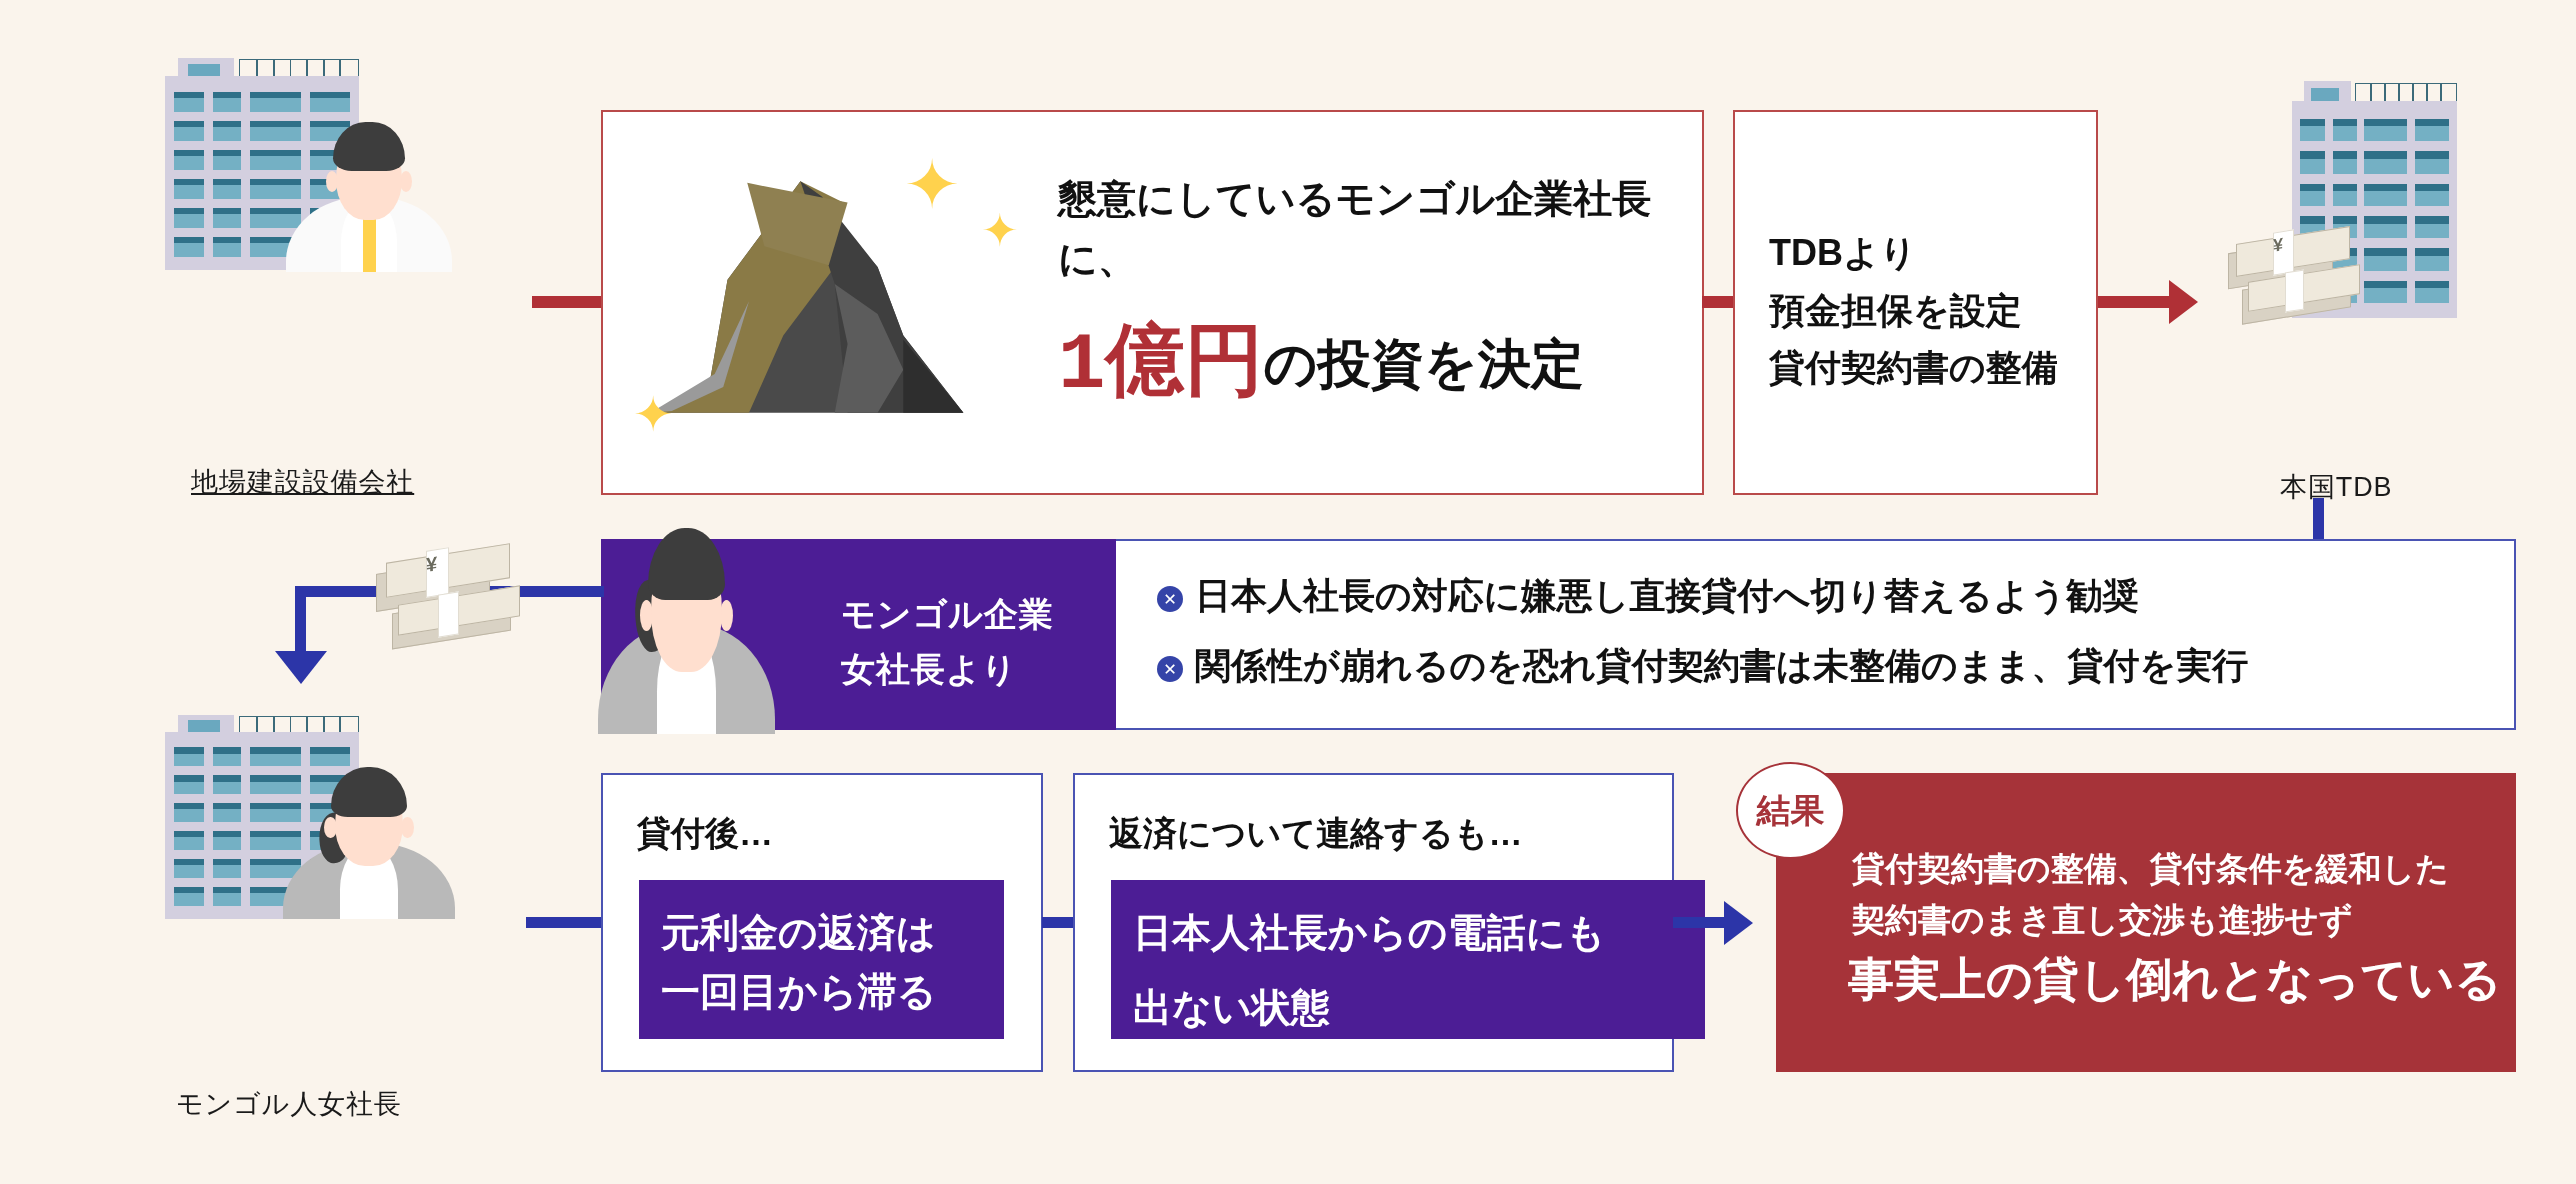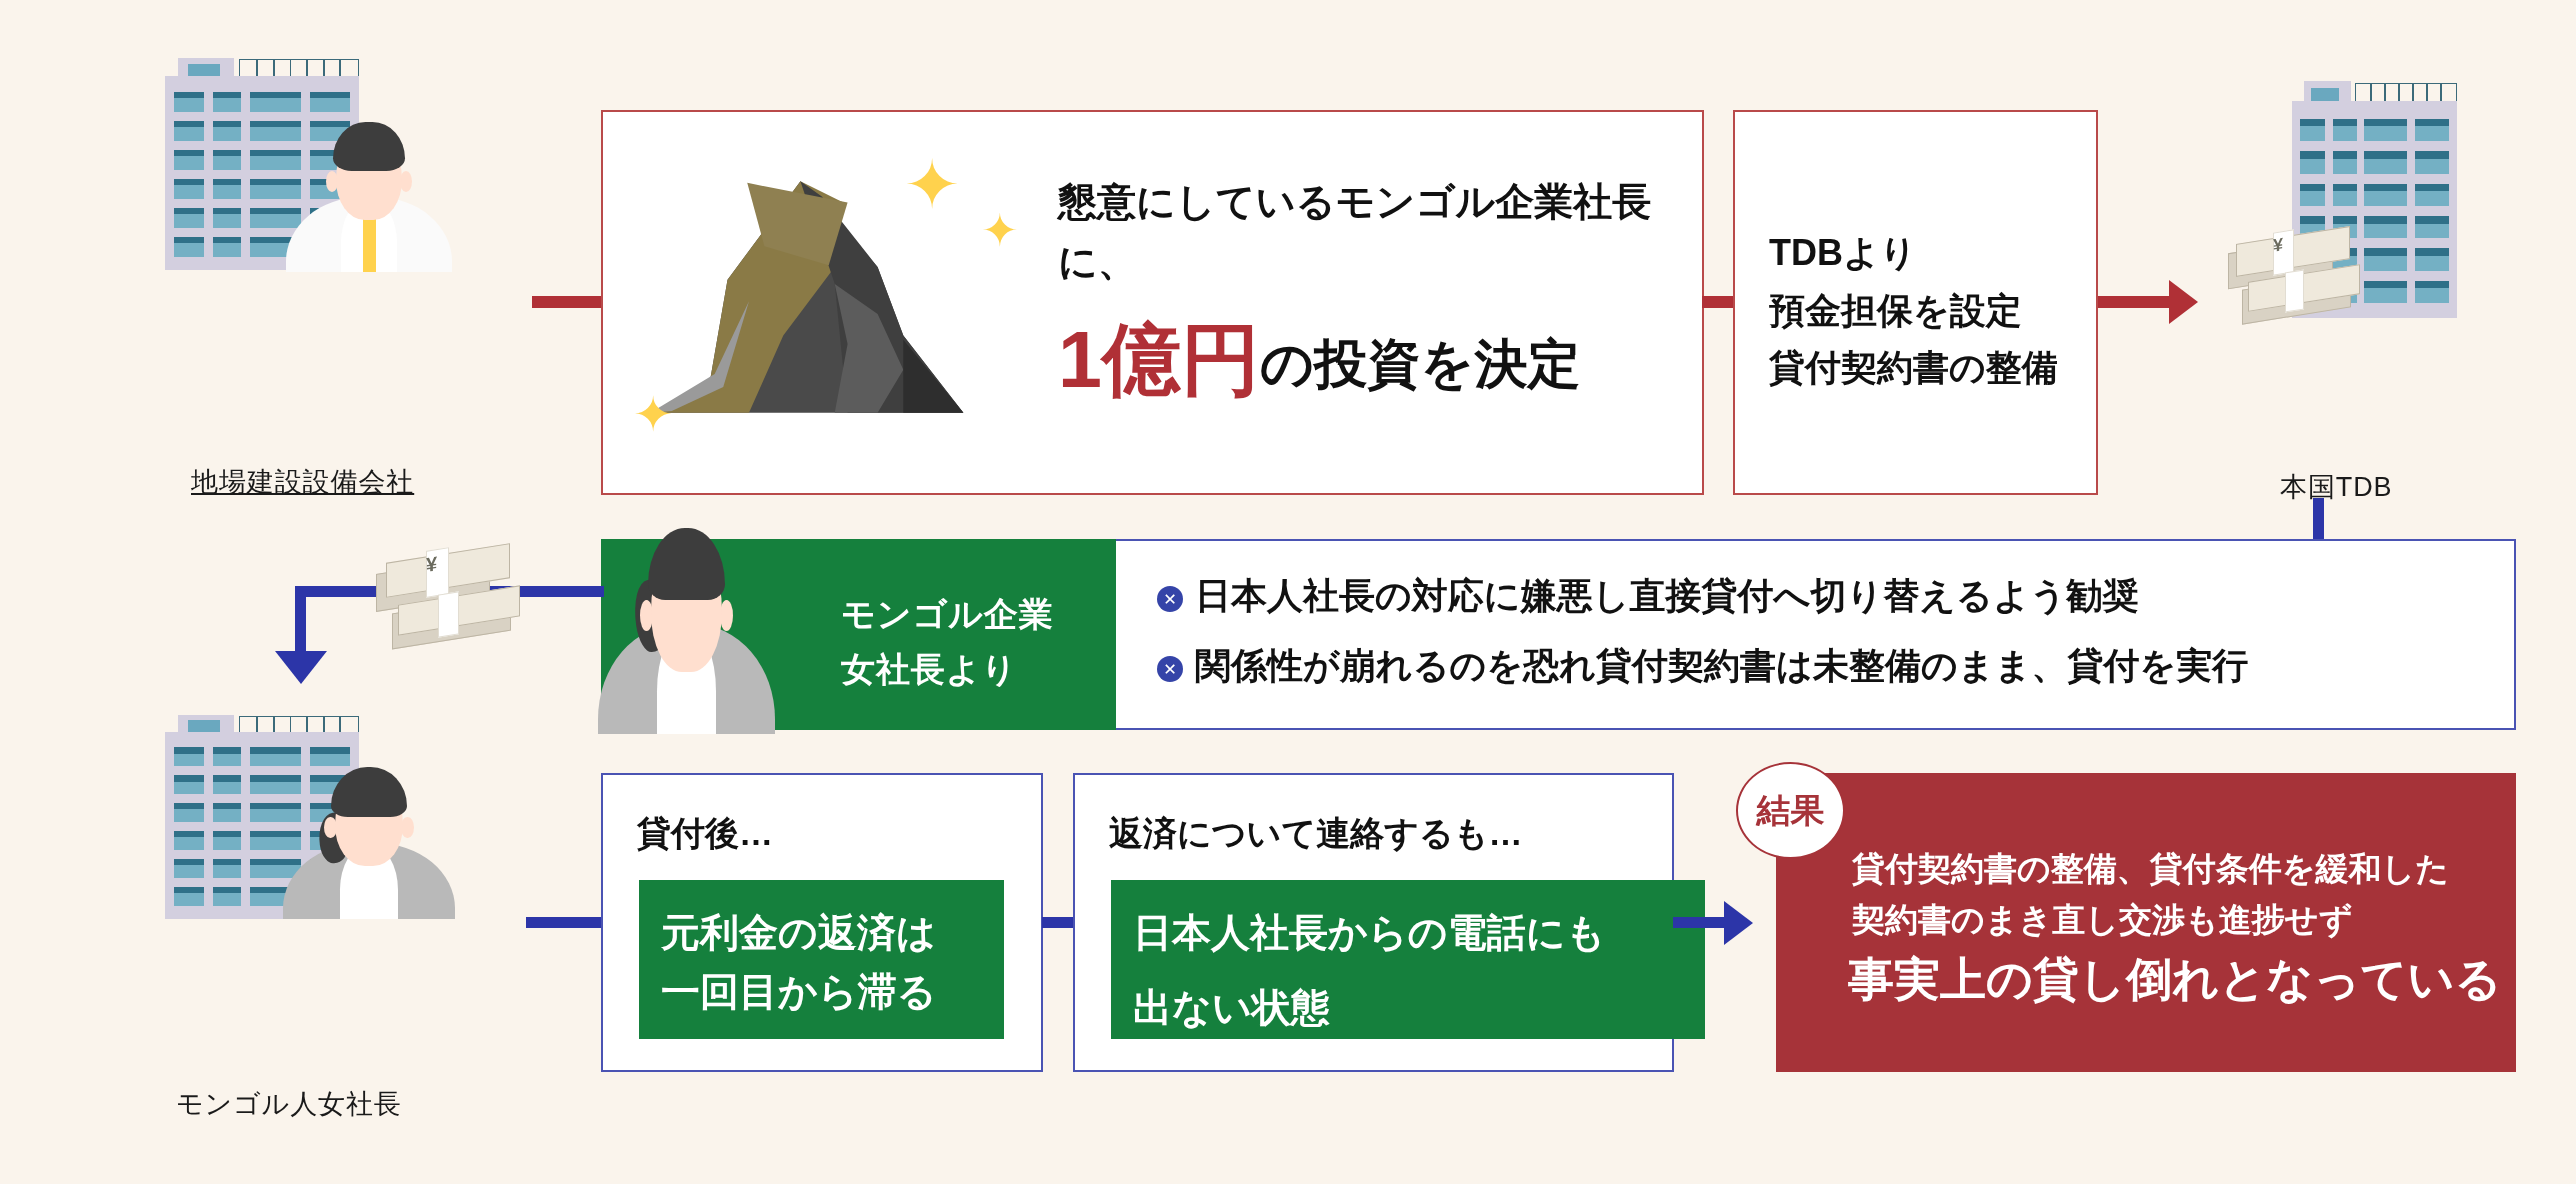--- a/index.html
+++ b/index.html
@@ -43,21 +43,21 @@
   .m-top{background:#efe9dc;}
   .m-band{position:absolute;background:#fff;border:0.9px solid #e2ddd2;}
   .m-yen{position:absolute;color:#6b6b5e;font-weight:bold;}
 
   
   .sparkle{position:absolute;color:#ffd24d;line-height:1;}
 
   
   .boxRed{background:#fff;border:2.6px solid #b94a4a;box-sizing:border-box;}
   .boxBlue{background:#fff;border:2.6px solid #4a53b3;box-sizing:border-box;}
-  .fillBlue{background:#15803d;}
+  .fillBlue{background:#4c1d95;}
   .fillRed{background:#a63339;}
 
   .lineRed{background:#b03036;}
   .lineBlue{background:#2c35a8;}
 
   .arrowRedRight{width:0;height:0;border-top:22px solid transparent;border-bottom:22px solid transparent;border-left:29px solid #b03036;}
   .arrowBlueRight{width:0;height:0;border-top:22px solid transparent;border-bottom:22px solid transparent;border-left:29px solid #2c35a8;}
   .arrowBlueDown{width:0;height:0;border-left:26px solid transparent;border-right:26px solid transparent;border-top:33px solid #2c35a8;}
 
   .capLabel{font-size:27px;color:#1a1a1a;letter-spacing:0.9px;white-space:nowrap;}
@@ -139,21 +139,21 @@
         <polygon points="148,22 265,45 243,118 168,96" fill="#8f8051"></polygon>
         <polygon points="150,160 120,260 60,288 35,290 110,245" fill="#9a9a9a"></polygon>
         <polygon points="250,140 300,175 330,240 300,290 250,290 265,210" fill="#5c5c5c"></polygon>
         <polygon points="330,205 400,290 330,290" fill="#2e2e2e"></polygon>
       </svg>
     </div>
     <div class="abs sparkle" style="left:301px;top:39px;font-size:67px;">✦</div>
     <div class="abs sparkle" style="left:378px;top:96px;font-size:45px;">✦</div>
     <div class="abs sparkle" style="left:30px;top:279px;font-size:48px;">✦</div>
 
-    <div class="abs" style="left:455px;top:60px;width:635px;">
+    <div class="abs" style="left:455px;top:60px;width:635px;font-family:Liberation Mono, monospace;">
       <div class="txtBlack" style="font-size:39px;letter-spacing:0px;line-height:1.55;">懇意にしているモンゴル企業社長に、</div>
       <div style="margin-top:15.5px;white-space:nowrap;">
         <span class="bigRed" style="font-size:79px;vertical-align:-5.2px;">1億円</span><span class="txtBlack" style="font-size:53px;">の投資を決定</span>
       </div>
     </div>
   </div>
 
   <div class="abs lineRed" style="left:1702px;top:296px;width:34px;height:12px;"></div>
 
   <div class="abs boxRed" style="left:1733px;top:110px;width:365px;height:385px;">

